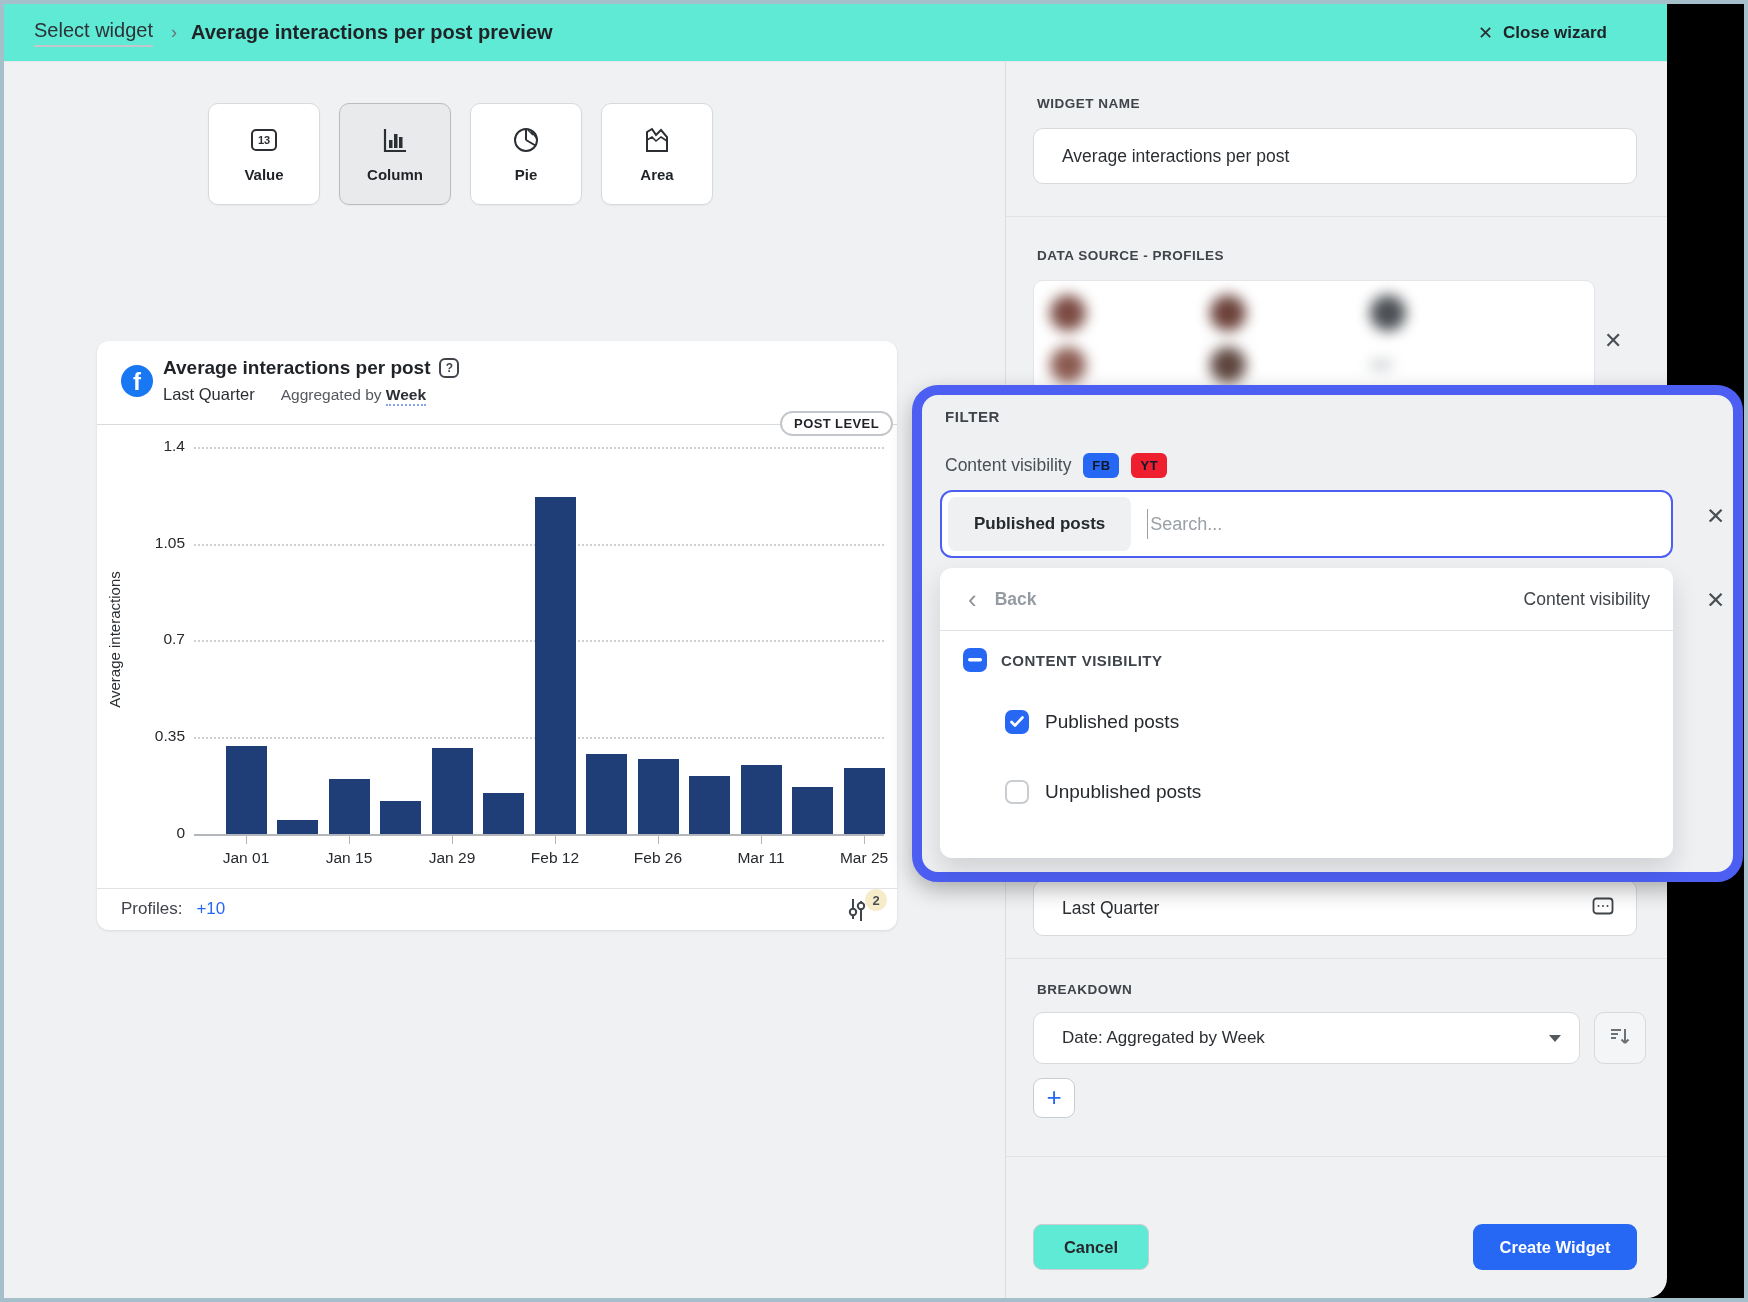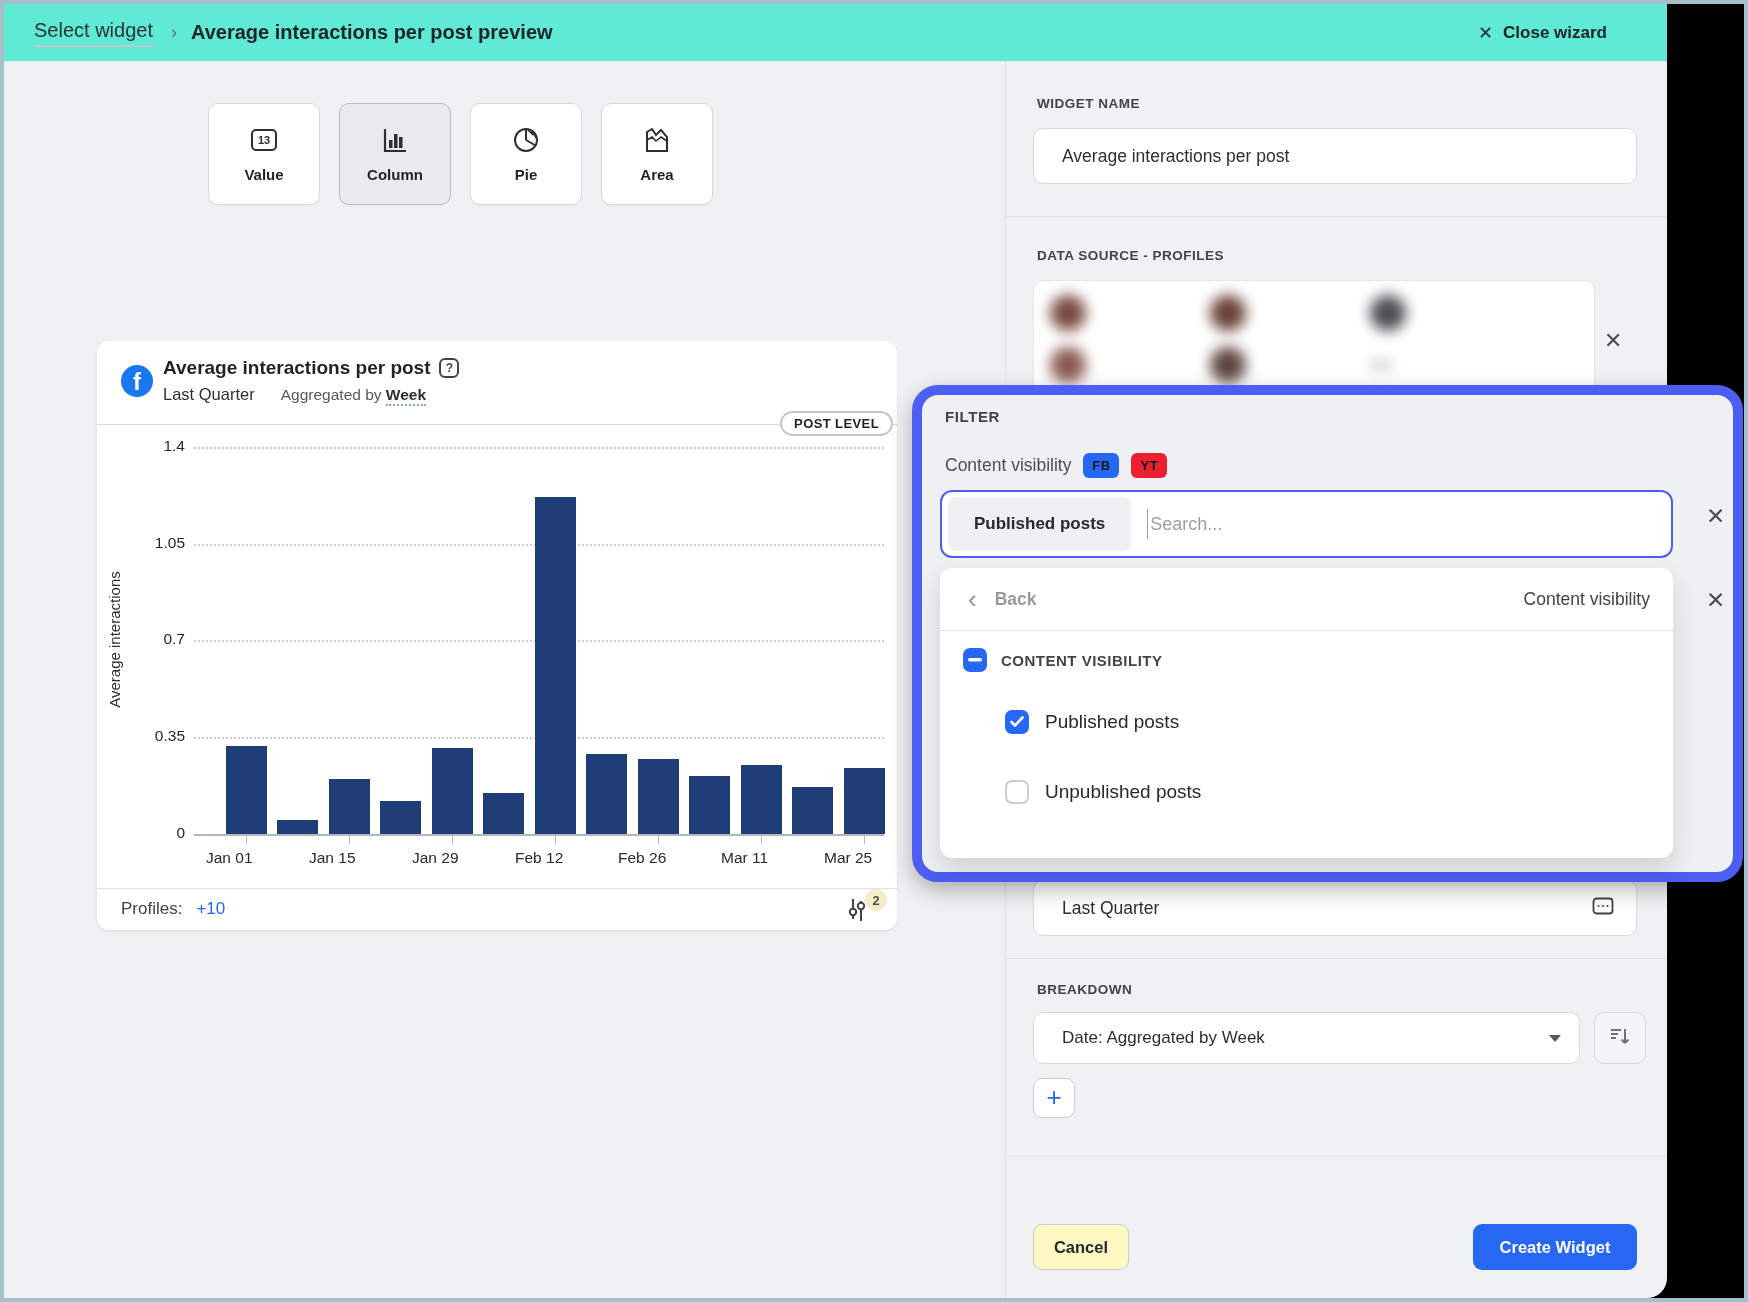--- a/index.html
+++ b/index.html
@@ -83,21 +83,21 @@
   .y-title {
     position:absolute; left:-58px; top:290px; width:150px; text-align:center;
     transform:rotate(-90deg); font-size:15px; color:#2b2f33;
   }
   .plot { position:absolute; inset:0; }
   .gridline { position:absolute; left:97px; width:690px; border-top:2px dotted #cdd1d4; height:0; }
   .axis-line { position:absolute; left:97px; width:690px; top:493px; height:2px; background:#b3b7bb; }
   .ytick { position:absolute; left:30px; width:58px; text-align:right; font-size:15.5px; color:#26292d; }
   .bar { position:absolute; width:41px; background:var(--bar-navy,#1f3e78); }
   .xtick { position:absolute; top:495px; width:1px; height:8px; background:#b3b7bb; }
-  .xlab { position:absolute; top:508px; width:80px; font-size:15.5px; color:#26292d; }
+  .xlab { position:absolute; top:508px; width:80px; text-align:center; font-size:15.5px; color:#26292d; }
   .card-foot-line { position:absolute; left:0; top:547px; width:100%; height:1px; background:#e0e3e6; }
   .profiles-row { position:absolute; left:24px; top:558px; display:flex; align-items:center; gap:14px; }
   .profiles-lbl { font-size:17px; color:#3f444a; }
   .profiles-more { font-size:17px; color:var(--accent-blue,#2456e6); cursor:pointer; }
   .metric-ic { position:absolute; right:28px; top:556px; cursor:pointer; }
   .metric-badge {
     position:absolute; right:10px; top:548px; width:22px; height:22px; border-radius:50%;
     background:var(--badge-tan,#f7ecca); color:#4a4f55; font-size:13px; font-weight:bold;
     display:flex; align-items:center; justify-content:center;
   }
@@ -193,22 +193,22 @@
     position:absolute; left:1590px; top:1008px; width:52px; height:52px;
     background:#f4f5f6; border:1px solid #d7dadd; border-radius:10px;
     display:flex; align-items:center; justify-content:center; cursor:pointer;
   }
   .plus-btn {
     position:absolute; left:1029px; top:1074px; width:42px; height:40px;
     background:#fff; border:1px solid #c9cdd1; border-radius:9px;
     color:var(--accent-blue,#2667f4); font-size:26px; line-height:36px; text-align:center; cursor:pointer;
   }
   .btn-cancel {
-    position:absolute; left:1029px; top:1220px; width:96px; height:46px;
-    background:#fef9c3; border:1px solid #c9cdd1; border-radius:9px;
+    position:absolute; left:1029px; top:1220px; width:116px; height:46px;
+    background:#5eead4; border:1px solid #c9cdd1; border-radius:9px;
     font-size:16.5px; font-weight:bold; color:#26292d; cursor:pointer;
   }
   .btn-create {
     position:absolute; left:1469px; top:1220px; width:164px; height:46px;
     background:var(--accent-blue,#2667f4); border:none; border-radius:9px;
     font-size:16.5px; font-weight:bold; color:#fff; cursor:pointer;
     font-family:"Liberation Sans","DejaVu Sans",sans-serif;
   }
 </style>
 </head>

